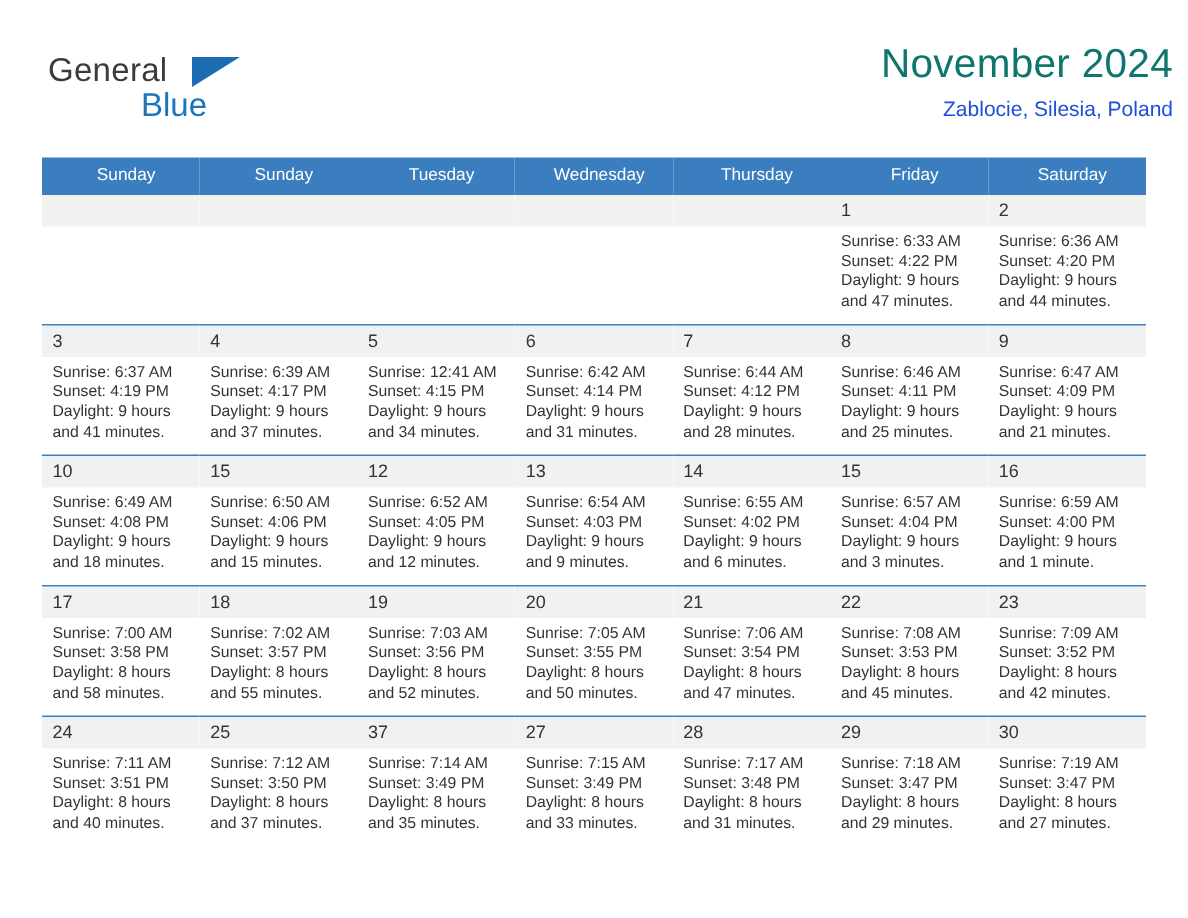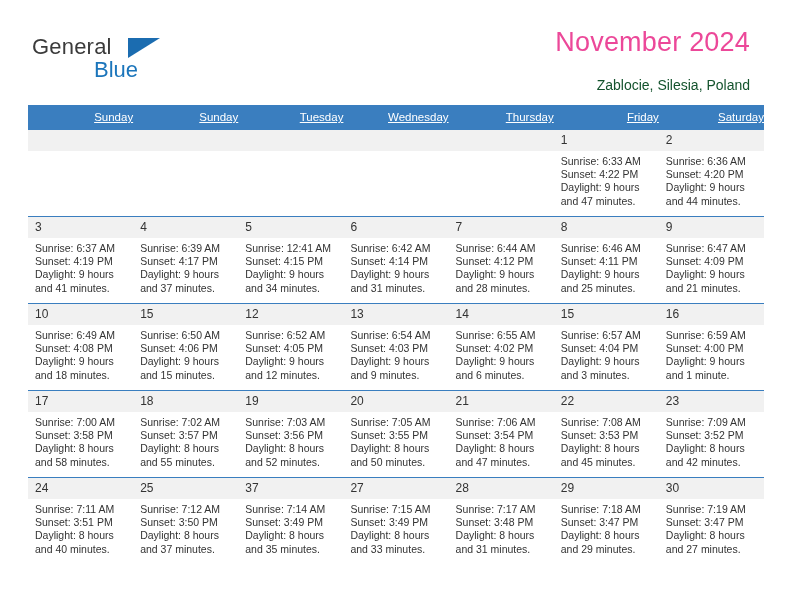--- a/index.html
+++ b/index.html
@@ -19,21 +19,21 @@
     width: 792px;
     height: 612px;
     box-sizing: border-box;
   }
 
   
   .header {
     position: absolute;
     left: 28px;
     top: 26px;
-    right: 42px;
+    right: 10px;
     height: 70px;
     text-decoration: underline;
   }
   .logo {
     position: absolute;
     left: 4px;
     top: 8px;
     width: 180px;
     height: 52px;
   }
@@ -66,51 +66,50 @@
   }
 
   .title-block {
     position: absolute;
     right: 0;
     top: 0;
     text-align: right;
   }
   .cal-title {
     font-size: 27px;
-    color: #ec4899;
+    color: #0f766e;
     font-weight: normal;
     letter-spacing: 0.2px;
     line-height: 32px;
   }
   .cal-subtitle {
     font-size: 14px;
-    color: #14532d;
-    margin-top: 19px;
+    color: #1d4ed8;
+    margin-top: 6px;
     line-height: 17px;
   }
 
   
   .calendar {
     position: absolute;
     left: 28px;
     top: 105px;
     width: 736px;
     border-collapse: collapse;
     table-layout: fixed;
   }
   .calendar th {
     background: #3a7ebf;
     color: #ffffff;
     font-size: 11.5px;
     font-weight: normal;
-    text-align: right;
+    text-align: center;
     padding: 6px 0 6px 7px;
     height: 10px;
     border: none;
-    text-decoration: underline;
   }
   .calendar td {
     vertical-align: top;
     padding: 0;
     border: none;
     border-top: 1px solid #3a7ebf;
     width: 105.14px;
     height: 86px;
   }
   .calendar tr.week-row td {

